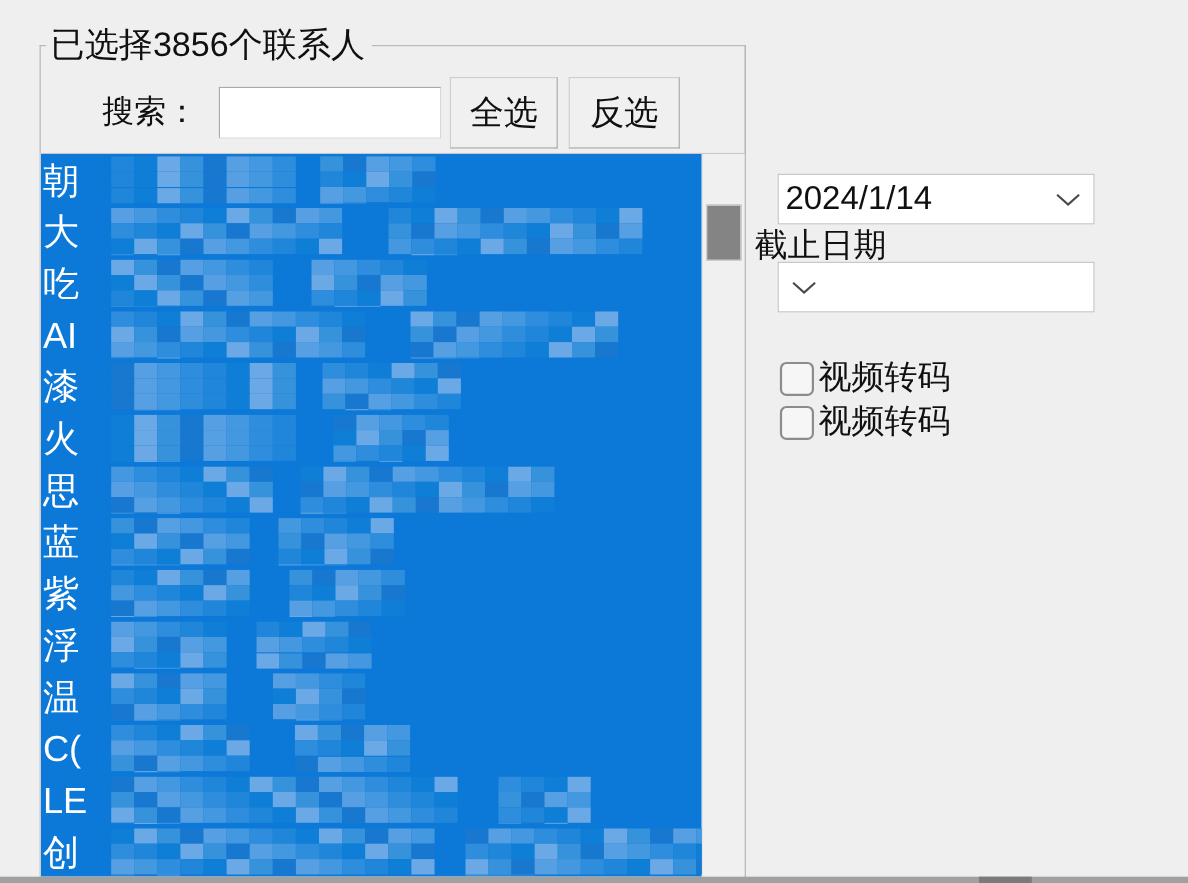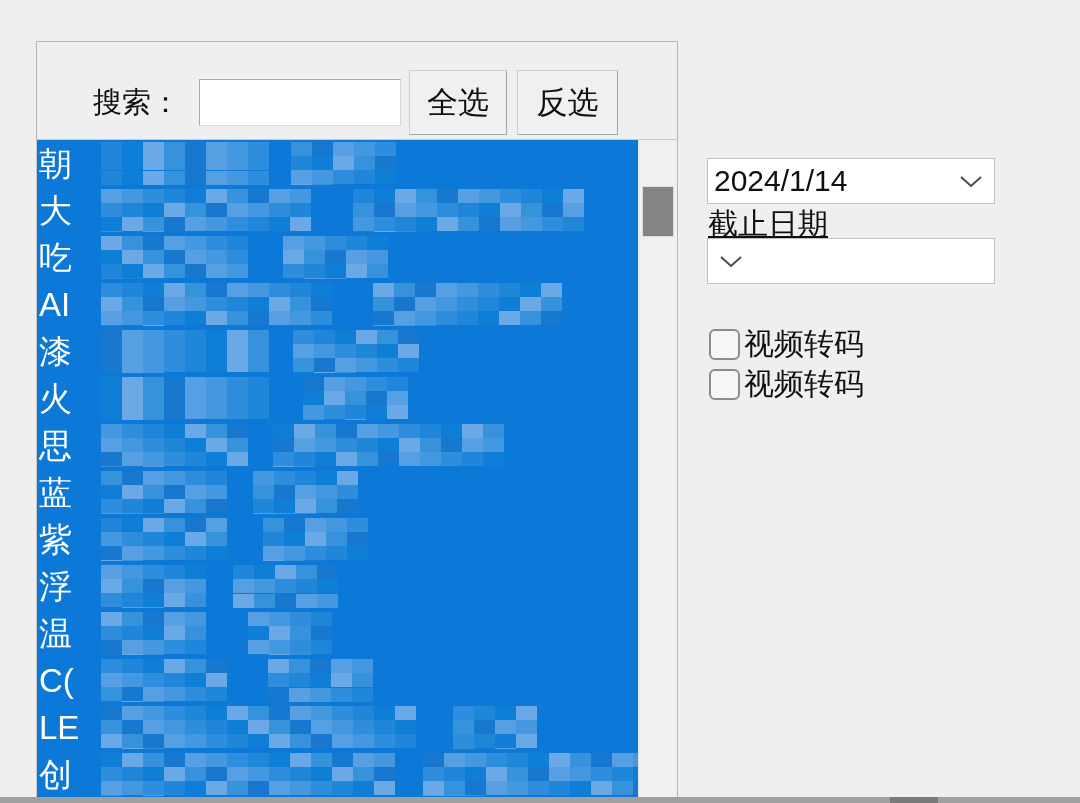--- a/index.html
+++ b/index.html
@@ -197,21 +197,21 @@
 
   
   .field-label {
     position: absolute;
     font-size: 30px;
     line-height: 38px;
     color: #101010;
     white-space: nowrap;
   }
   #label-start-date { left: 708px; top: 125px; }
-  #label-end-date   { left: 708px; top: 205px; text-decoration: underline; }
+  #label-end-date   { left: 686px; top: 205px; }
 
   .combo {
     position: absolute;
     left: 707px;
     width: 288px;
     height: 46px;
     box-sizing: border-box;
     background: #ffffff;
     border: 1px solid #c2c2c2;
     display: flex;
@@ -284,20 +284,21 @@
     font-family: "Liberation Sans", "DejaVu Sans", sans-serif;
     padding: 0;
   }
 </style>
 </head>
 <body>
 
 <div class="root">
 
   <div class="groupbox"></div>
+  <div class="groupbox-title">已选择3856个联系人</div>
 
   <div class="search-label">搜索：</div>
   <input class="search-input" type="text" value="" placeholder="" style="">
   <button class="btn-flat" id="btn-invert">反选</button>
   <button class="btn-flat" id="btn-select-all">全选</button>
 
   <div class="listbox-wrap">
     <div class="listbox" id="listbox-rows">
         <div class="list-row"><span class="lead">朝</span><span class="mosaic" style="left: 64px; width: 168px;">
             <i style="background: rgb(31, 134, 218);"></i>

